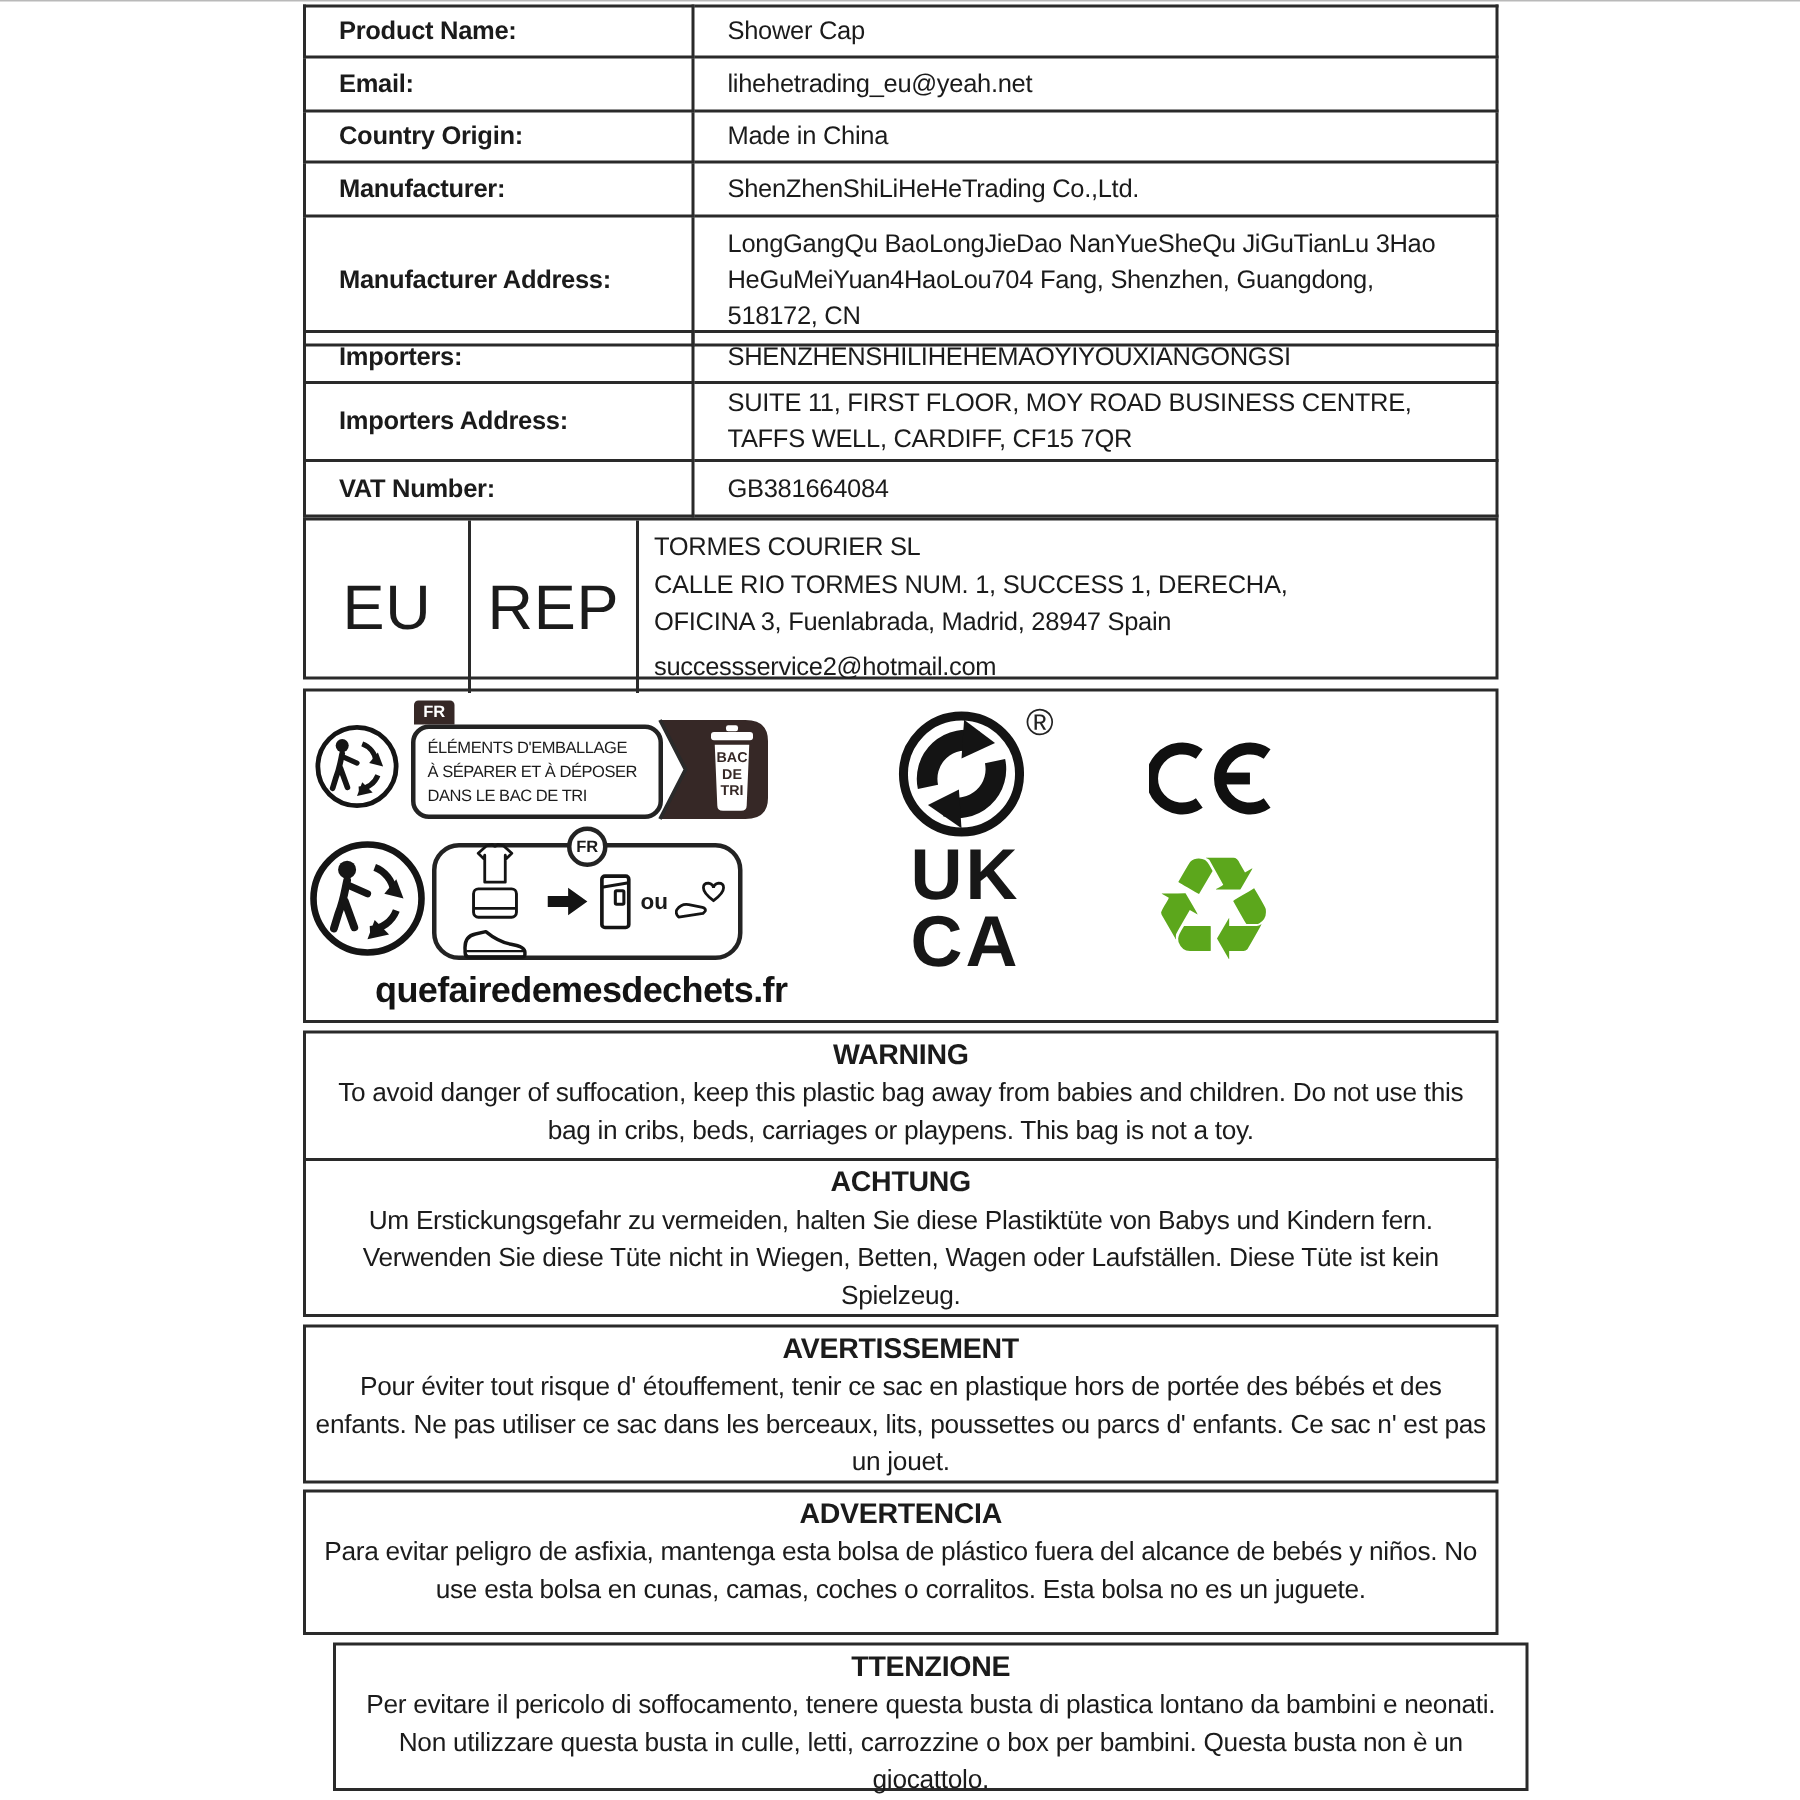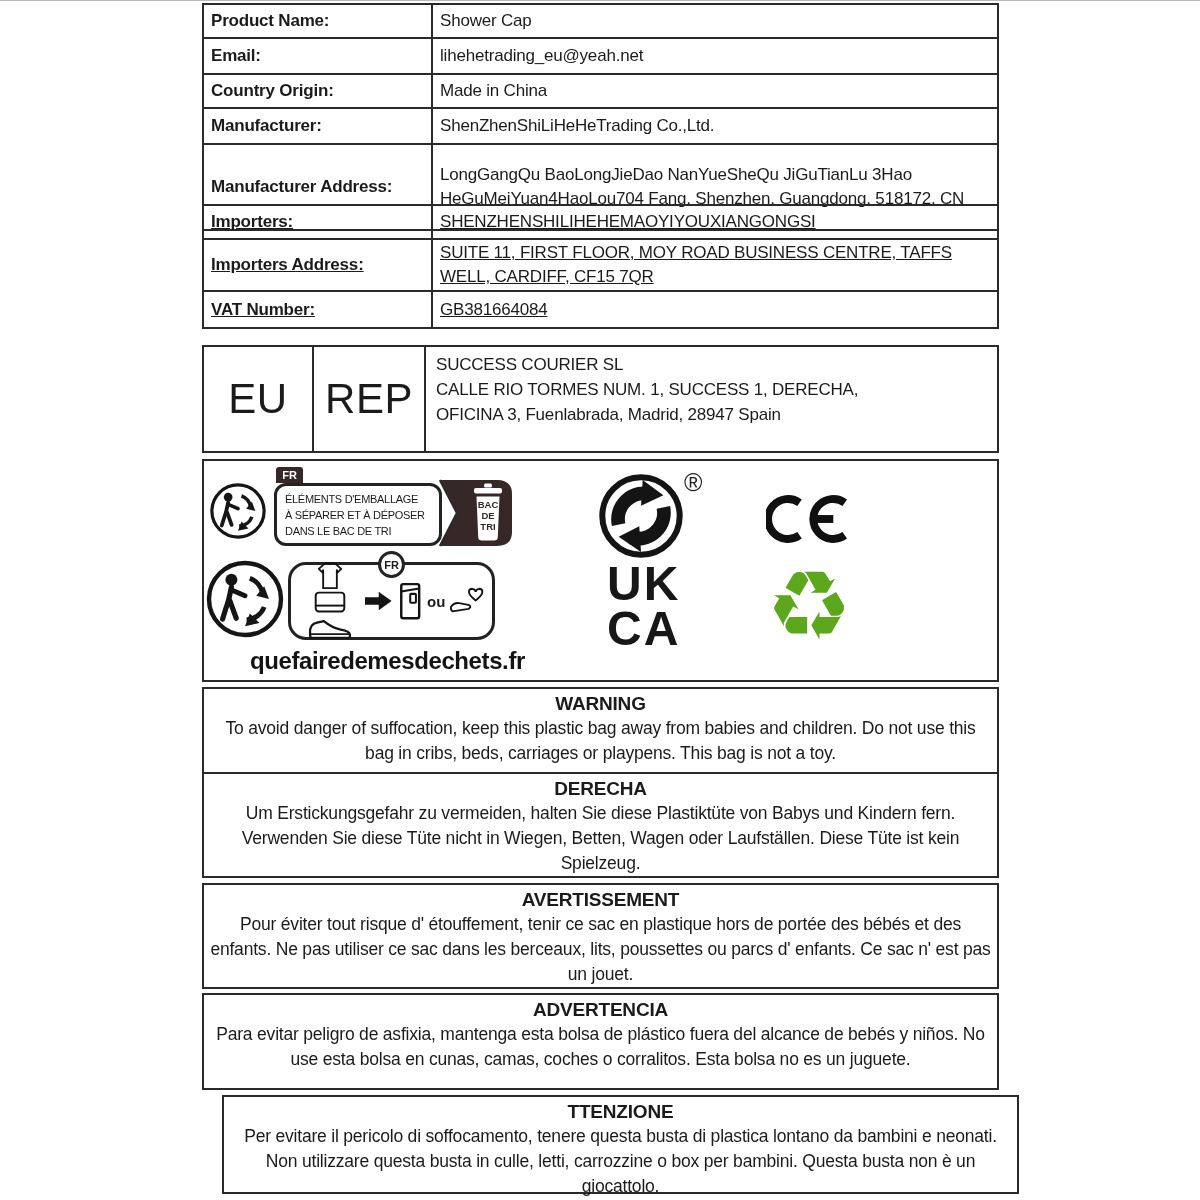--- a/index.html
+++ b/index.html
@@ -2,26 +2,26 @@
 <html><head>
 <meta charset="utf-8">
 <style>
   html,body{margin:0;padding:0;background:#ffffff;}
   .canvas{position:relative;width:1200px;height:1200px;background:#fff;overflow:hidden;
           font-family:"Liberation Sans",sans-serif;color:#1b1b1b;}
   .edge-line{position:absolute;left:0;top:0;width:100%;height:1px;background:#b9b9b9;}
   .content{position:absolute;left:202px;top:3px;width:797px;}
 
   table.info{border-collapse:collapse;width:100%;table-layout:fixed;position:absolute;left:0;}
-  table.info td{border:2px solid #2a2a2a;font-size:17px;padding:1px 7px;vertical-align:middle;
+  table.info td{border:2px solid #2a2a2a;font-size:17px;padding:1px 22px;vertical-align:middle;
                 overflow:hidden;}
   td.lbl{width:213px;font-weight:700;letter-spacing:-0.2px;}
   td.val{letter-spacing:-0.2px;line-height:24px;}
   #tbl-product{top:0;}
-  #tbl-import{top:201px;text-decoration:underline;}
+  #tbl-import{top:217px;}
 
   .eurep{position:absolute;left:0;top:342px;width:100%;height:108px;border:2px solid #2a2a2a;
          box-sizing:border-box;display:grid;grid-template-columns:110px 112px 1fr;}
   .eurep .bigcell{border-right:2px solid #2a2a2a;display:flex;align-items:center;justify-content:center;
          font-size:42px;letter-spacing:0.5px;}
   .eurep .details{padding:5px 10px;font-size:17px;line-height:25px;letter-spacing:-0.2px;}
   .eurep .details .mail{margin-top:5px;}
 
   .symbols{position:absolute;left:0;top:456px;width:100%;height:223px;border:2px solid #2a2a2a;
            box-sizing:border-box;}
@@ -100,23 +100,24 @@
         <td class="lbl" style="height:33px">VAT Number:</td>
         <td class="val">GB381664084</td>
       </tr>
     </tbody>
       </table>
 
     <div class="eurep">
       <div class="bigcell">EU</div>
       <div class="bigcell">REP</div>
       <div class="details">
-        <div>SUCCESS COURIER SL</div>
+        <div>TORMES COURIER SL</div>
         <div>CALLE RIO TORMES NUM. 1, SUCCESS 1, DERECHA,</div>
         <div>OFICINA 3, Fuenlabrada, Madrid, 28947 Spain</div>
+        <div class="mail">successservice2@hotmail.com</div>
       </div>
     </div>
 
     <div class="symbols">
 
       <svg class="abs" style="left:5px;top:21px" width="58" height="58" viewBox="0 0 100 100">
         <circle cx="50" cy="50" r="45" fill="none" stroke="#151515" stroke-width="5.5"></circle>
         <circle cx="33" cy="26" r="7.5" fill="#151515"></circle>
         <path d="M33 35 C31 44 30 52 26 62 L22 75" stroke="#151515" stroke-width="6.5" fill="none" stroke-linecap="round"></path>
         <path d="M31 52 L39 74" stroke="#151515" stroke-width="6.5" fill="none" stroke-linecap="round"></path>
@@ -211,21 +212,21 @@
       </div>
 
       <div class="abs recycle" style="left:562px;top:96px">♻</div>
     </div>
 
     <div class="warn" id="warn-en">
       <h3>WARNING</h3>
       <p>To avoid danger of suffocation, keep this plastic bag away from babies and children. Do not use this bag in cribs, beds, carriages or playpens. This bag is not a toy.</p>
     </div>
     <div class="warn" id="warn-de">
-      <h3>DERECHA</h3>
+      <h3>ACHTUNG</h3>
       <p>Um Erstickungsgefahr zu vermeiden, halten Sie diese Plastiktüte von Babys und Kindern fern. Verwenden Sie diese Tüte nicht in Wiegen, Betten, Wagen oder Laufställen. Diese Tüte ist kein Spielzeug.</p>
     </div>
     <div class="warn" id="warn-fr">
       <h3>AVERTISSEMENT</h3>
       <p>Pour éviter tout risque d' étouffement, tenir ce sac en plastique hors de portée des bébés et des enfants. Ne pas utiliser ce sac dans les berceaux, lits, poussettes ou parcs d' enfants. Ce sac n' est pas un jouet.</p>
     </div>
     <div class="warn" id="warn-es">
       <h3>ADVERTENCIA</h3>
       <p>Para evitar peligro de asfixia, mantenga esta bolsa de plástico fuera del alcance de bebés y niños. No use esta bolsa en cunas, camas, coches o corralitos. Esta bolsa no es un juguete.</p>
     </div>

